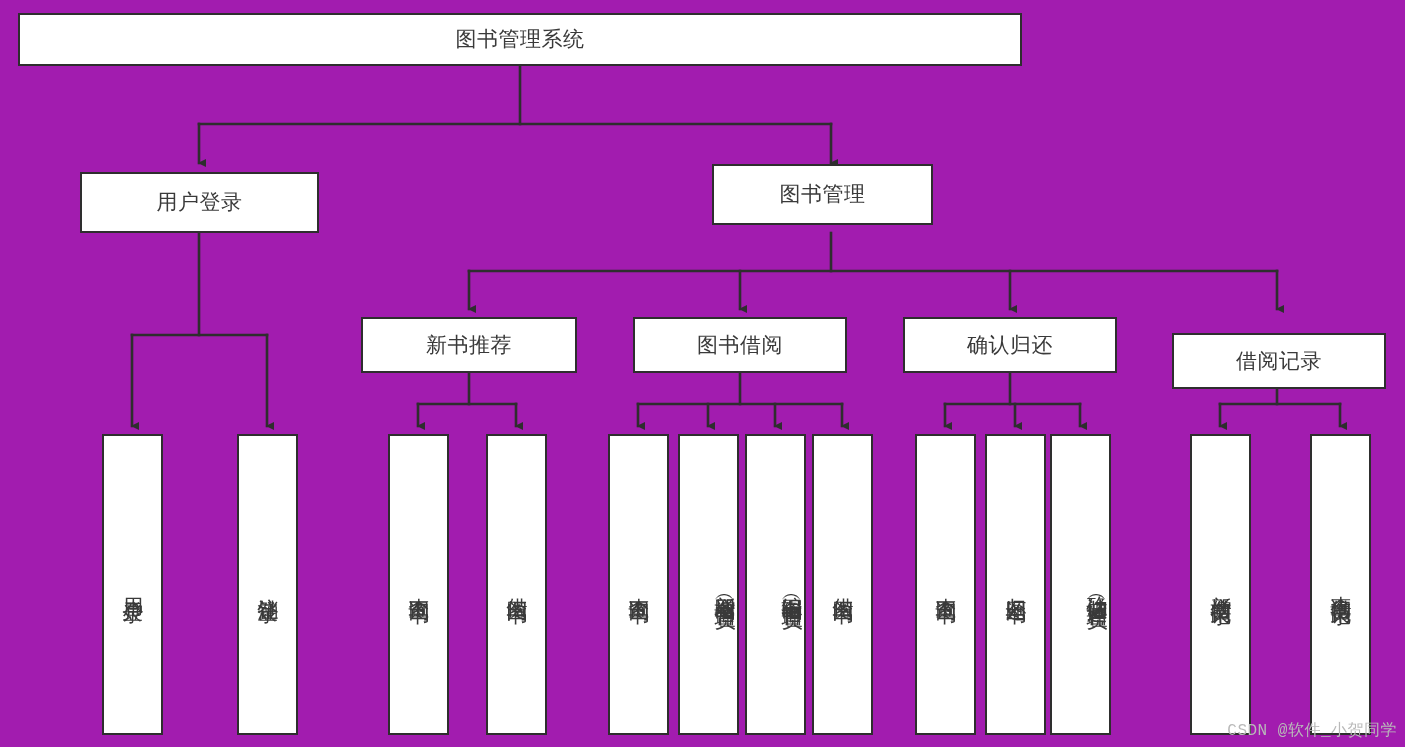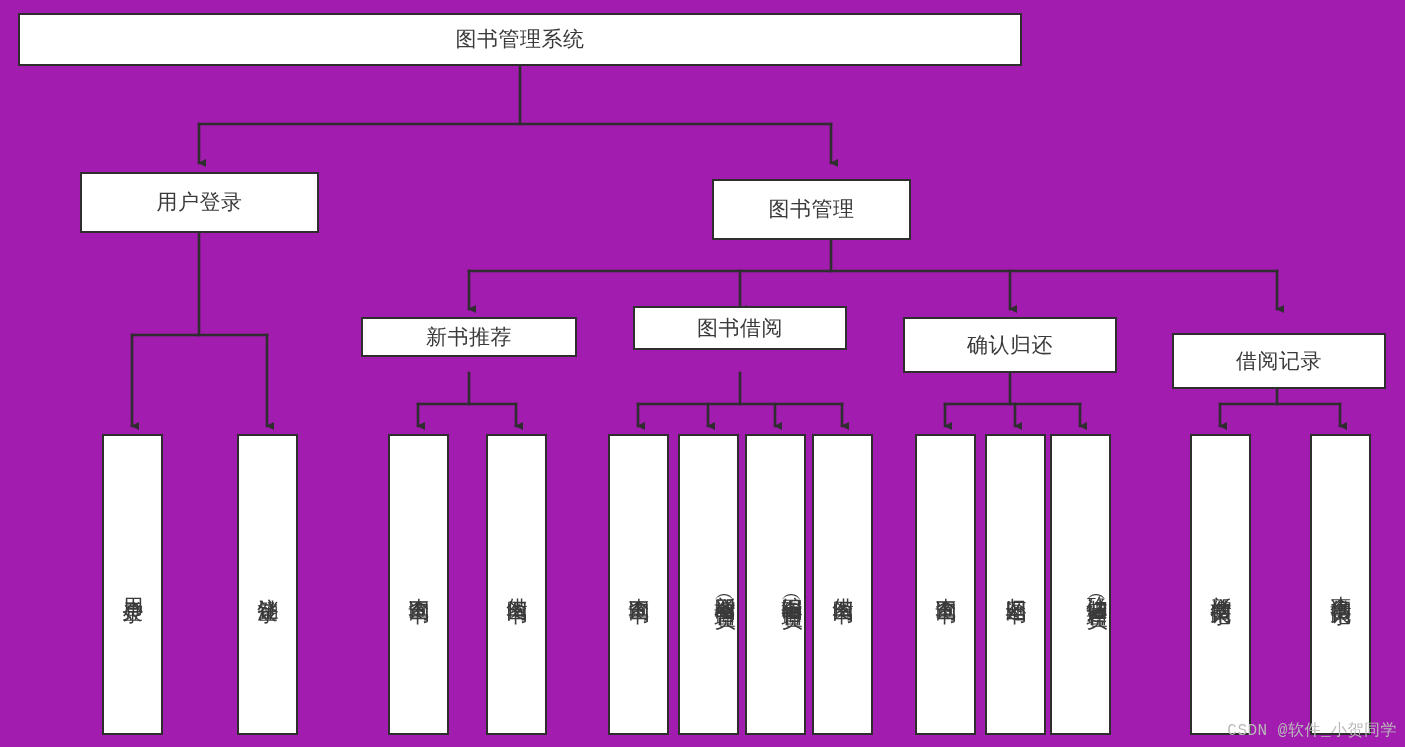--- a/index.html
+++ b/index.html
@@ -129,29 +129,29 @@
   </svg>
 
   <div class="node horiz" style="left:18px; top:13px; width:1004px; height:53px;">
     <span class="node-label">图书管理系统</span>
   </div>
 
   <div class="node horiz" style="left:80px; top:172px; width:239px; height:61px;">
     <span class="node-label">用户登录</span>
   </div>
 
-  <div class="node horiz" style="left:712px; top:179px; width:199px; height:61px;text-align:center;">
+  <div class="node horiz" style="left:712px; top:164px; width:221px; height:61px;text-align:center;">
     <span class="node-label">图书管理</span>
   </div>
 
-  <div class="node horiz" style="left:361px; top:317px; width:216px; height:40px;">
+  <div class="node horiz" style="left:361px; top:317px; width:216px; height:56px;">
     <span class="node-label">新书推荐</span>
   </div>
 
-  <div class="node horiz" style="left:633px; top:306px; width:214px; height:44px;">
+  <div class="node horiz" style="left:633px; top:317px; width:214px; height:56px;">
     <span class="node-label">图书借阅</span>
   </div>
 
   <div class="node horiz" style="left:903px; top:317px; width:214px; height:56px;">
     <span class="node-label">确认归还</span>
   </div>
 
   <div class="node horiz" style="left:1172px; top:317px; width:214px; height:56px;margin-top:16px;">
     <span class="node-label">借阅记录</span>
   </div>

